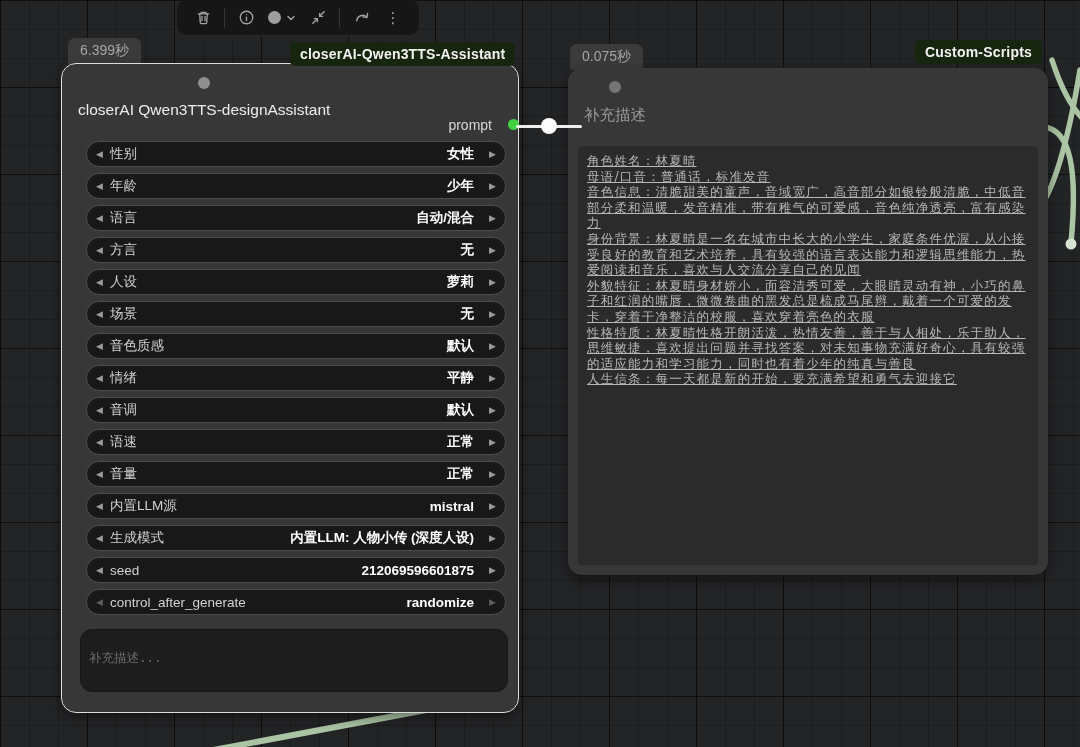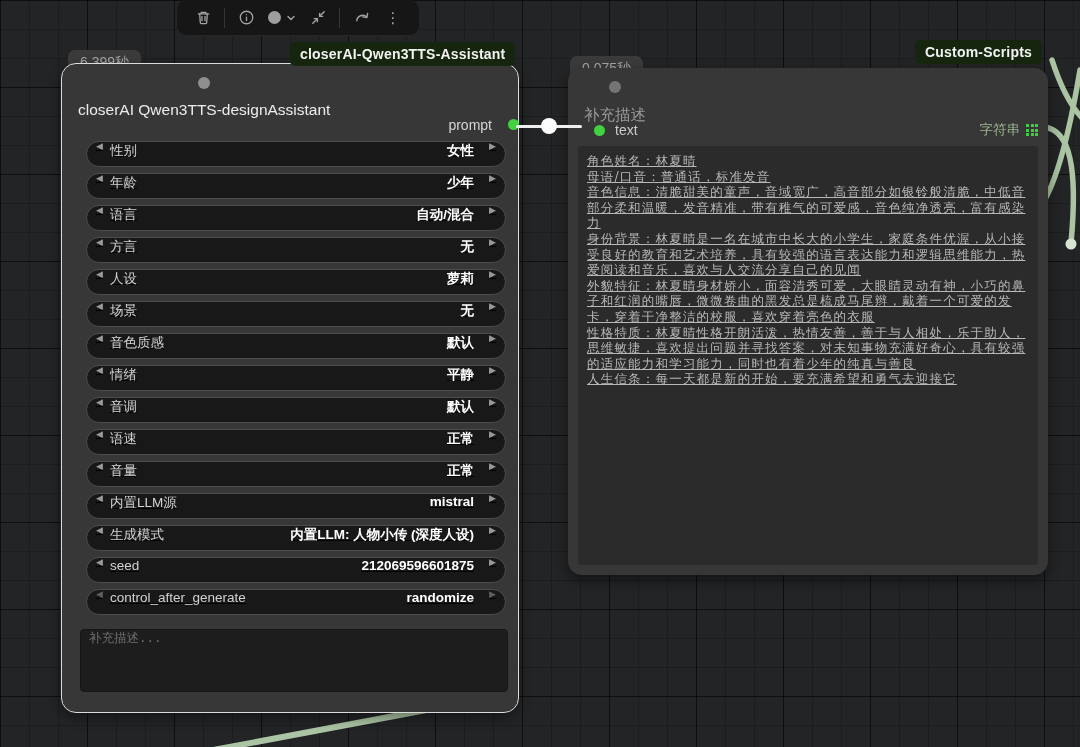--- a/index.html
+++ b/index.html
@@ -27,21 +27,21 @@
   .tb-ic { width:20px; height:20px; display:flex; align-items:center; justify-content:center; cursor:pointer; }
   .tb-div { width:1px; height:20px; background:#353535; }
   .tb-circle { width:13px; height:13px; border-radius:50%; background:#9e9e9e; }
   .tb-group { display:flex; align-items:center; gap:4px; }
   .kebab { color:#a3a3a3; font-size:15px; letter-spacing:0; line-height:1; }
 
   
   .timing {
     position:absolute; z-index:2; height:26px; padding:2px 12px;
     background:rgba(62,62,62,.92); border-radius:7px 7px 0 0;
-    color:#a6a6a6; font-size:14px; display:flex; align-items:center;margin-top:12px;
+    color:#a6a6a6; font-size:14px; display:flex; align-items:center;
   }
   .tag {
     position:absolute; z-index:4; height:24px; padding:0 10px;
     background:#16260e; border-radius:5px;
     color:#f2f2f2; font-size:14px; font-weight:600;
     display:flex; align-items:center; letter-spacing:.2px;
   }
 
   
   .node { position:absolute; z-index:3; background:#373737; border-radius:14px;
@@ -65,36 +65,36 @@
   .in-right { display:flex; align-items:center; gap:6px; }
   .type-label { color:#9fb892; font-size:13.5px; }
   .grid-icon { display:grid; grid-template-columns:repeat(3,3px); grid-auto-rows:3px; gap:1.5px; cursor:pointer; }
   .grid-icon i { background:#3dd33d; border-radius:.5px; }
 
   
   .widgets { position:absolute; left:24px; right:12px; top:77px; }
   .widget {
     height:26px; margin-bottom:6px; background:#181818;
     border:1px solid #4d4d4d; border-radius:13px;
-    display:flex; align-items:flex-start; padding:0 9px; cursor:pointer;text-decoration:underline;
+    display:flex; align-items:center; padding:0 9px; cursor:pointer;
   }
   .arr { width:14px; color:#9a9a9a; font-size:9px; line-height:1; flex:0 0 auto; cursor:pointer; }
   .arr.l::before { content:"\25C0"; }
   .arr.r::before { content:"\25B6"; }
   .arr.r { text-align:right; }
   .widget.dim-arrows .arr { color:#5d5d5d; }
   .wlabel { color:#d2d2d2; font-size:13.5px; white-space:nowrap; }
   .wvalue { flex:1; text-align:right; color:#ffffff; font-size:13.5px; font-weight:600;
             white-space:nowrap; padding-right:8px; }
 
   .free-text {
     position:absolute; left:18px; right:10px; top:565px; height:63px;
-    background:#1d1d1d; border:1px solid #161616; border-radius:4px;
+    background:#1d1d1d; border:1px solid #161616; border-radius:12px;
     color:#bdbdbd; font-family:"DejaVu Sans Mono",monospace; font-size:12.5px;
-    padding:0 8px; resize:none; outline:none;
+    padding:20px 8px; resize:none; outline:none;
   }
   .free-text::placeholder { color:#6f6f6f; opacity:1; }
 
   
   .text-panel {
     position:absolute; left:10px; right:10px; top:78px; bottom:10px;
     background:#2b2b2b; border-radius:3px; padding:7px 9px;
     color:#b7b7b7; font-family:"DejaVu Serif","Liberation Serif",serif;
     font-size:12.5px; line-height:15.6px; letter-spacing:1.2px;
     white-space:pre-wrap; overflow:hidden; cursor:text;text-decoration:underline;
@@ -281,40 +281,20 @@
 <div class="tag" style="left:915px; top:40px;">
   <span>Custom-Scripts</span>
 </div>
 
 <div class="node dim" style="left:568px; top:68px; width:480px; height:507px;">
   <div class="title-row">
     <span class="collapse-dot"></span>
     <span class="node-title">补充描述</span>
   </div>
 
-  <div class="in-row">
-    <span class="in-left">
-      <span class="port" style="position:static;"></span>
-      <span class="in-label">text</span>
-    </span>
-    <span class="in-right">
-      <span class="type-label">字符串</span>
-      <span class="grid-icon">
-        <i></i>
-          <i></i>
-          <i></i>
-          <i></i>
-          <i></i>
-          <i></i>
-          <i></i>
-          <i></i>
-          <i></i>
-      </span>
-    </span>
-  </div>
 
   <div class="text-panel">角色姓名：林夏晴
 母语/口音：普通话，标准发音
 音色信息：清脆甜美的童声，音域宽广，高音部分如银铃般清脆，中低音部分柔和温暖，发音精准，带有稚气的可爱感，音色纯净透亮，富有感染力
 身份背景：林夏晴是一名在城市中长大的小学生，家庭条件优渥，从小接受良好的教育和艺术培养，具有较强的语言表达能力和逻辑思维能力，热爱阅读和音乐，喜欢与人交流分享自己的见闻
 外貌特征：林夏晴身材娇小，面容清秀可爱，大眼睛灵动有神，小巧的鼻子和红润的嘴唇，微微卷曲的黑发总是梳成马尾辫，戴着一个可爱的发卡，穿着干净整洁的校服，喜欢穿着亮色的衣服
 性格特质：林夏晴性格开朗活泼，热情友善，善于与人相处，乐于助人，思维敏捷，喜欢提出问题并寻找答案，对未知事物充满好奇心，具有较强的适应能力和学习能力，同时也有着少年的纯真与善良
 人生信条：每一天都是新的开始，要充满希望和勇气去迎接它</div>
 </div>
 

